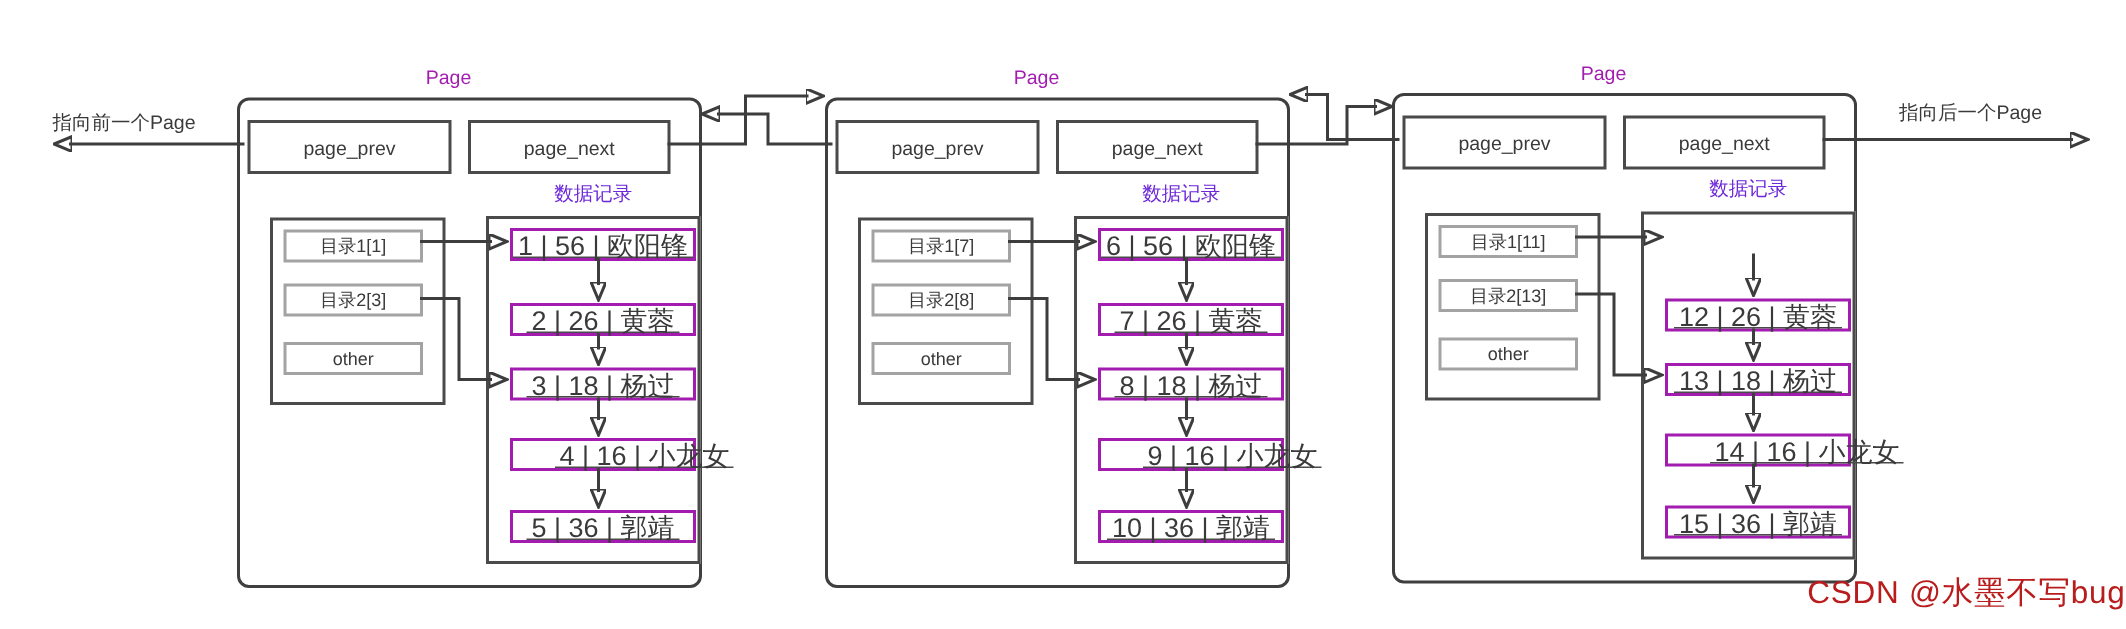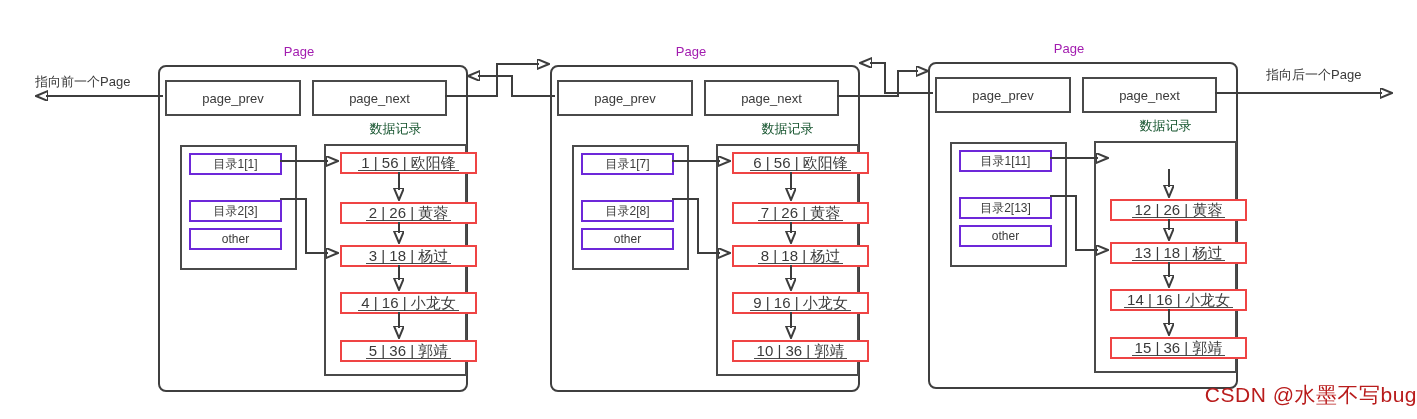--- a/index.html
+++ b/index.html
@@ -18,48 +18,48 @@
   .pbox {
     position:absolute; top:13px; height:36px; box-sizing:border-box;
     border:2px solid #4a4a4a; background:#ffffff;
     display:flex; align-items:center; justify-content:center;
     font-size:13px; color:#3a3a3a;
   }
   .pbox.prev { left:5px;  width:136px; }
   .pbox.next { left:152px; width:135px; }
   .records-title {
     position:absolute; left:164px; top:53px; width:143px; text-align:center;
-    font-size:13px; color:#14532d;
+    font-size:13px; color:#6d28d9;
   }
   .dir-container {
     position:absolute; left:20px; top:78px; width:117px; height:125px;
     box-sizing:border-box; border:2px solid #4a4a4a; background:#ffffff;
   }
   .dir-item {
     position:absolute; left:7px; width:93px; height:22px; box-sizing:border-box;
-    border:2px solid #6d28d9; background:#ffffff;
+    border:2px solid #a3a3a3; background:#ffffff;
     display:flex; align-items:center; justify-content:center;
     font-size:12px; color:#3a3a3a; white-space:nowrap;
   }
   .dir-item.d1 { top:6px; }
-  .dir-item.d2 { top:53px; }
+  .dir-item.d2 { top:42px; }
   .dir-item.d3 { top:81px; }
   .rec-container {
     position:absolute; left:164px; top:77px; width:143px; height:232px;
     box-sizing:border-box; border:2px solid #4a4a4a; background:#ffffff;
   }
   .rec-item {
-    position:absolute; left:14px; width:137px; height:22px; box-sizing:border-box;
-    border:2px solid #ef4444; background:#ffffff; text-align:center;
-    font-size:15px; color:#3a3a3a; white-space:nowrap;
+    position:absolute; left:14px; width:124px; height:22px; box-sizing:border-box;
+    border:2px solid #a21caf; background:#ffffff; text-align:center;
+    font-size:18px; color:#3a3a3a; white-space:nowrap;
   }
   .rec-item.r1 { top:6px; }
   .rec-item.r2 { top:56px; }
   .rec-item.r3 { top:99px;text-decoration:underline; }
-  .rec-item.r4 { top:146px; }
+  .rec-item.r4 { top:146px;padding-left:28px; }
   .rec-item.r5 { top:194px; }
   .rec-item span {
     display:inline-block; line-height:14px; padding:1px 3px 0 3px;
     border-bottom:1.5px solid #4a4a4a;
   }
   .ext-label {
     position:absolute; font-size:13px; color:#3a3a3a; white-space:nowrap;
   }
   .ext-label.left  { left:35px;  top:45px;margin-top:28px; }
   .ext-label.right { left:1266px; top:66px;text-align:center; }

